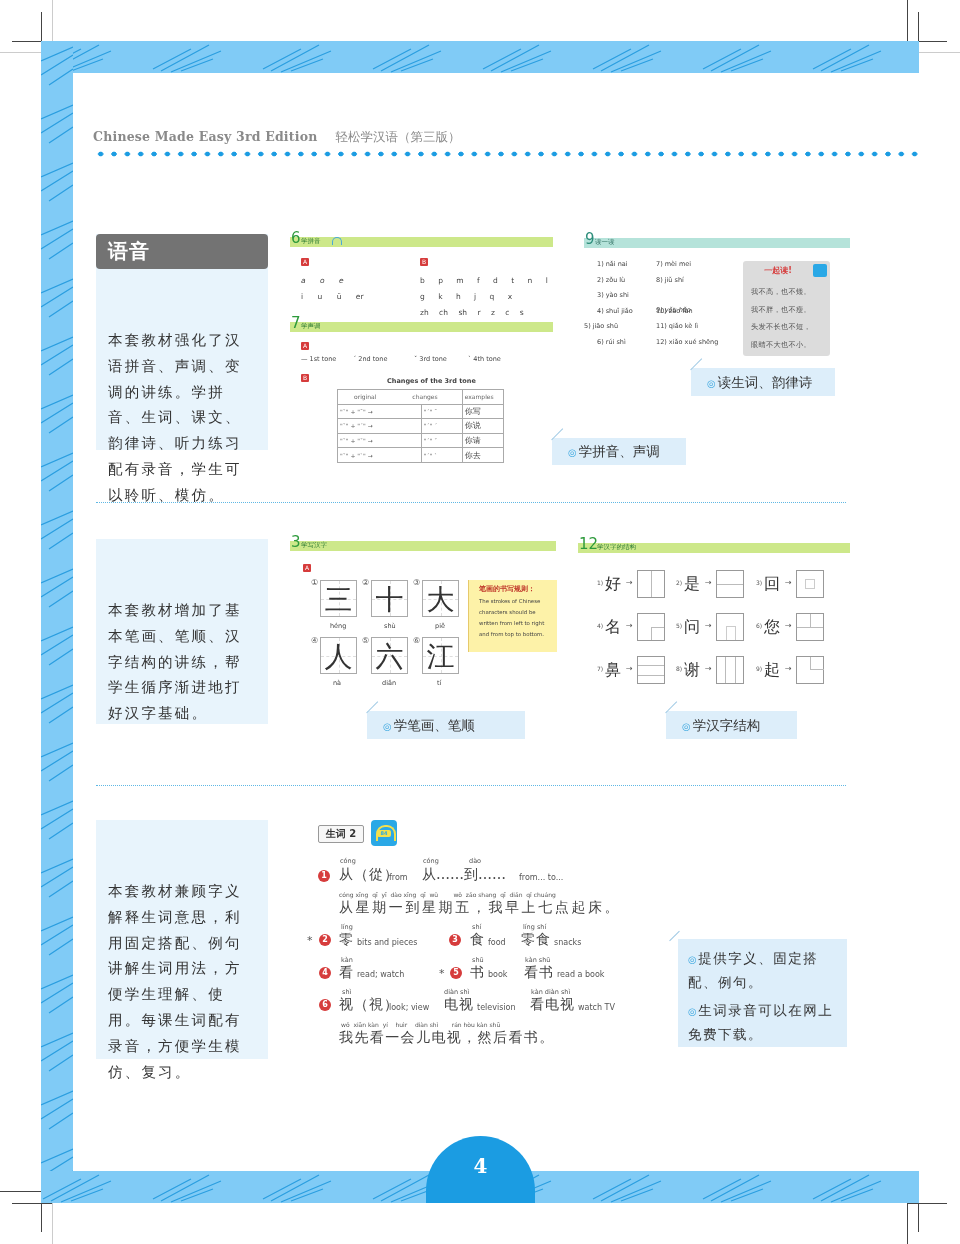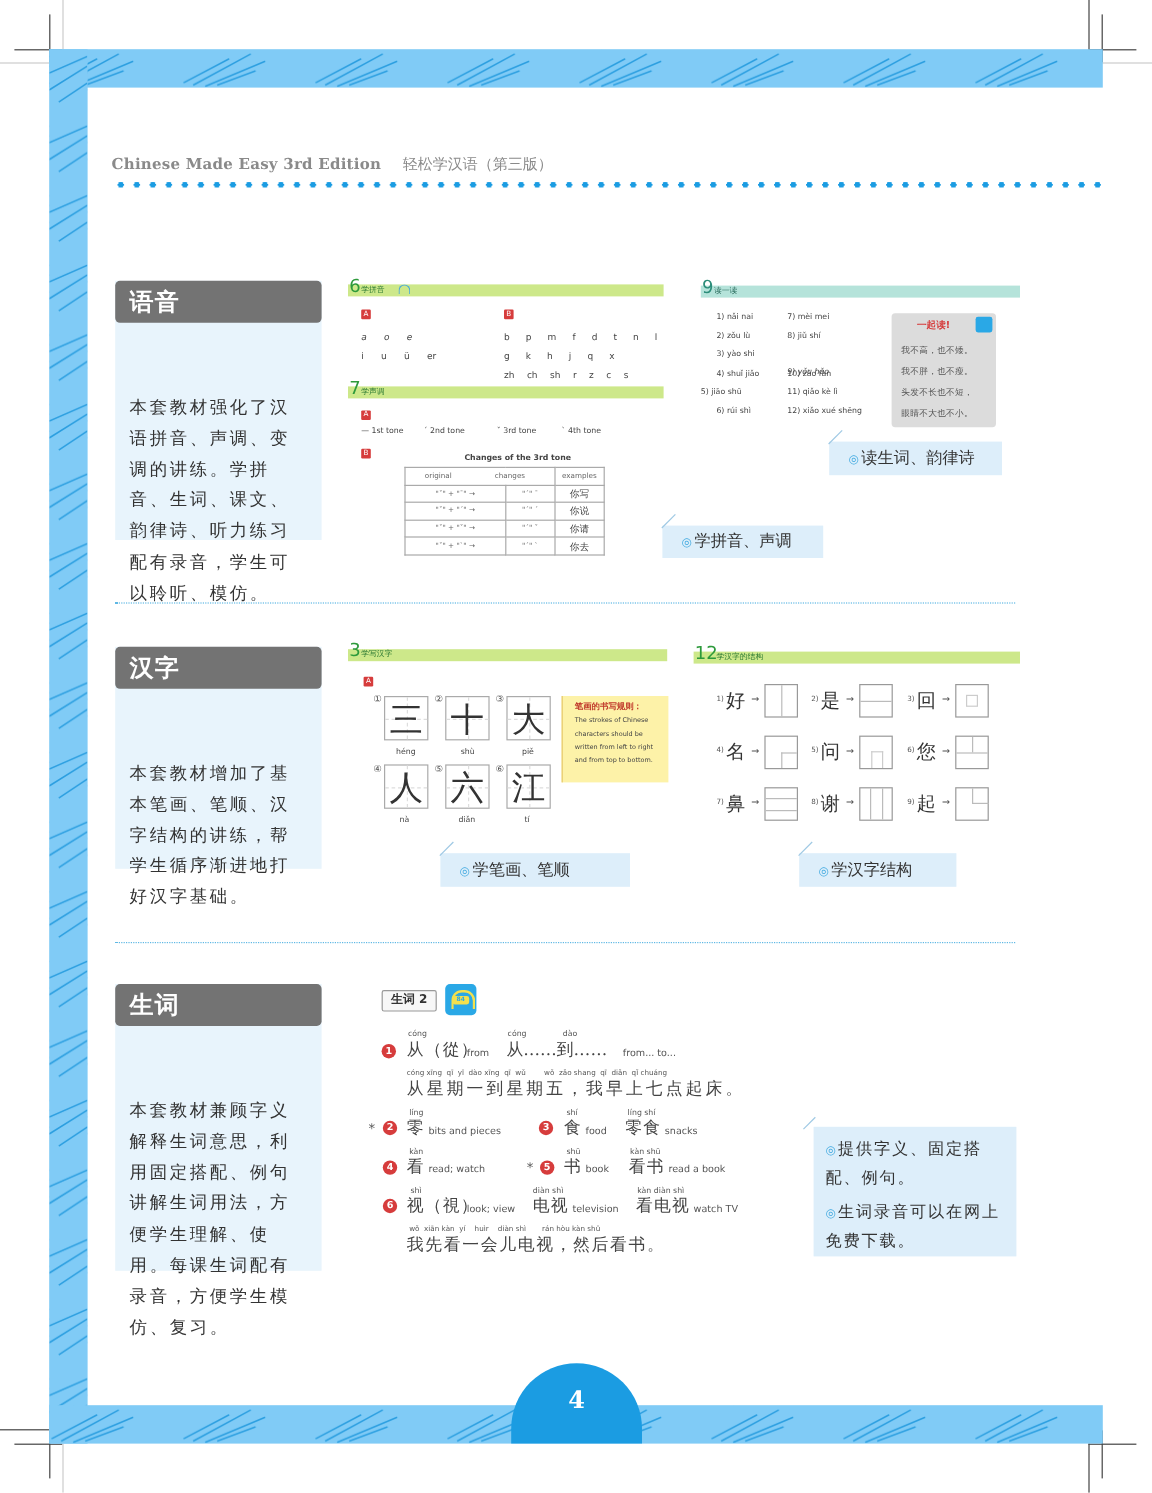--- a/index.html
+++ b/index.html
@@ -42,21 +42,21 @@
   .tiny { position: absolute; font-size: 7.5px; color: #444; white-space: nowrap; }
   .tiny.s6 { font-size: 6.5px; }
 
   
   .callout { position: absolute; background: #ddeefa; color: #333; font-size: 13.5px; white-space: nowrap; padding-left: 16px; }
   .callout::before { content: ""; position: absolute; left: -1px; top: -14px; width: 1px; height: 16px; background: #9fc9e4; transform: rotate(45deg); transform-origin: bottom; }
   .callout .ring { font-size: 10px; color: #3fa9e0; margin-right: 2px; }
 
   
   .tone-table { position: absolute; left: 337px; top: 389px; width: 167px; height: 74px; border: 1px solid #999; border-collapse: collapse; font-size: 6px; color: #666; }
-  .tone-table td, .tone-table th { border: 1px solid #aaa; font-weight: normal; text-align: center; padding: 0 2px; height: 14px; }
+  .tone-table td, .tone-table th { border: 1px solid #aaa; font-weight: normal; text-align: left; padding: 0 2px; height: 14px; }
 
   
   .poem { position: absolute; left: 743px; top: 261px; width: 87px; height: 95px; background: #dcdcdc; border-radius: 3px; }
   .poem-title { position: absolute; left: 0; top: 4px; width: 70px; text-align: center; font-size: 8px; color: #d63c3c; font-weight: bold; }
   .poem-icon { position: absolute; right: 3px; top: 3px; width: 14px; height: 13px; background: #2aa8e6; border-radius: 2px; }
   .poem-line { position: absolute; left: 8px; font-family: "DejaVu Serif", serif; font-size: 7.2px; color: #555; white-space: nowrap; letter-spacing: 0.3px; }
 
   
   .stroke-box { position: absolute; width: 37px; height: 37px; border: 1px solid #aaa; background: #fff; }
   .stroke-box::before { content: ""; position: absolute; left: 50%; top: 0; bottom: 0; border-left: 1px dashed #ddd; }
@@ -269,21 +269,20 @@
   <div class="poem-line" style="top:61px;">头发不长也不短，</div>
   <div class="poem-line" style="top:79px;">眼睛不大也不小。</div>
 </div>
 <div class="callout" style="left:691px;top:368px;width:144px;height:28px;line-height:28px;">
   <span class="ring">◎</span><span>读生词、韵律诗</span>
 </div>
 
 <div class="divider" style="top:502px;"></div>
 
 <div class="card" style="top:539px;height:185px;">
-  <div class="card-title">汉字</div>
   <div class="card-body">本套教材增加了基本笔画、笔顺、汉字结构的讲练，帮学生循序渐进地打好汉字基础。</div>
 </div>
 
 <div class="ex-head" style="left:290px;top:541px;width:266px;">
   <span class="ex-num">3</span>
   <span class="ex-title" style="left:11px;">学写汉字</span>
 </div>
 <div class="tag" style="left:303px;top:564px;">A</div>
 
 <div>
@@ -421,21 +420,20 @@
   </div>
 </div>
 
 <div class="callout" style="left:666px;top:711px;width:131px;height:28px;line-height:28px;">
   <span class="ring">◎</span><span>学汉字结构</span>
 </div>
 
 <div class="divider" style="top:785px;"></div>
 
 <div class="card" style="top:820px;height:239px;">
-  <div class="card-title">生词</div>
   <div class="card-body">本套教材兼顾字义解释生词意思，利用固定搭配、例句讲解生词用法，方便学生理解、使用。每课生词配有录音，方便学生模仿、复习。</div>
 </div>
 
 <div class="vocab-tag">生词 2</div>
 <div class="audio-icon">
   <span style="position:absolute;left:6px;top:10px;width:14px;height:7px;background:#f4e04d;border-radius:2px;font-size:5px;line-height:7px;text-align:center;color:#2aa8e6;font-weight:bold;">84</span>
 </div>
 
 <div>
   <span class="bullet" style="left:318px;top:870px;">1</span>

